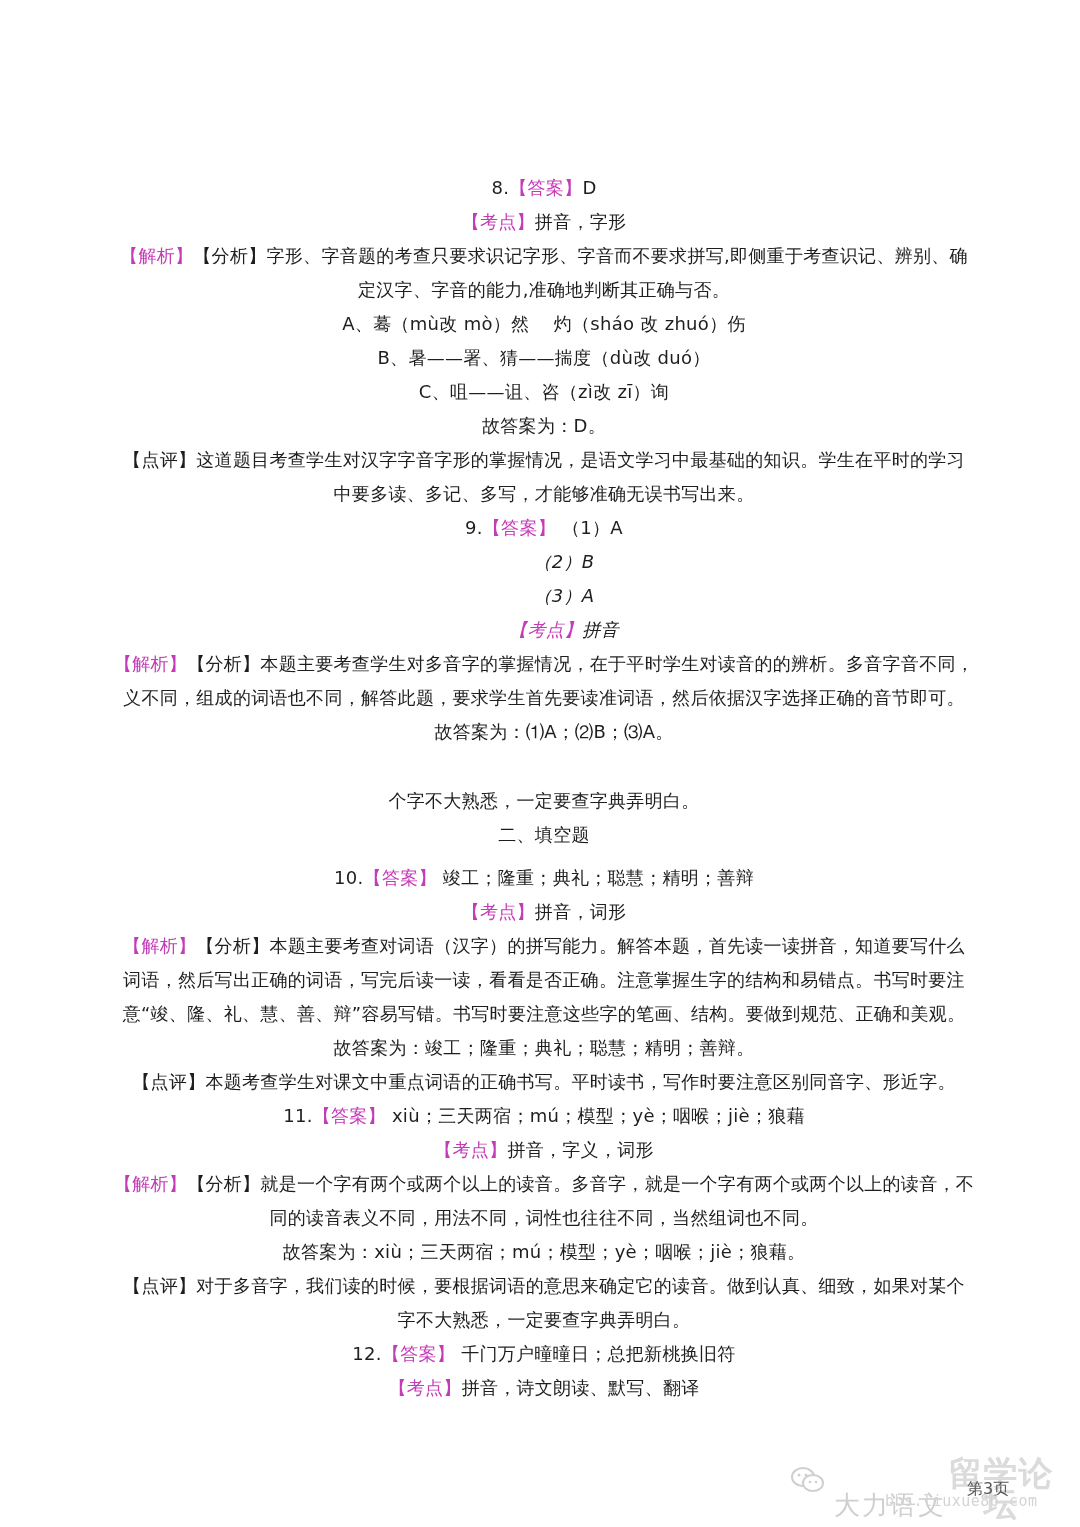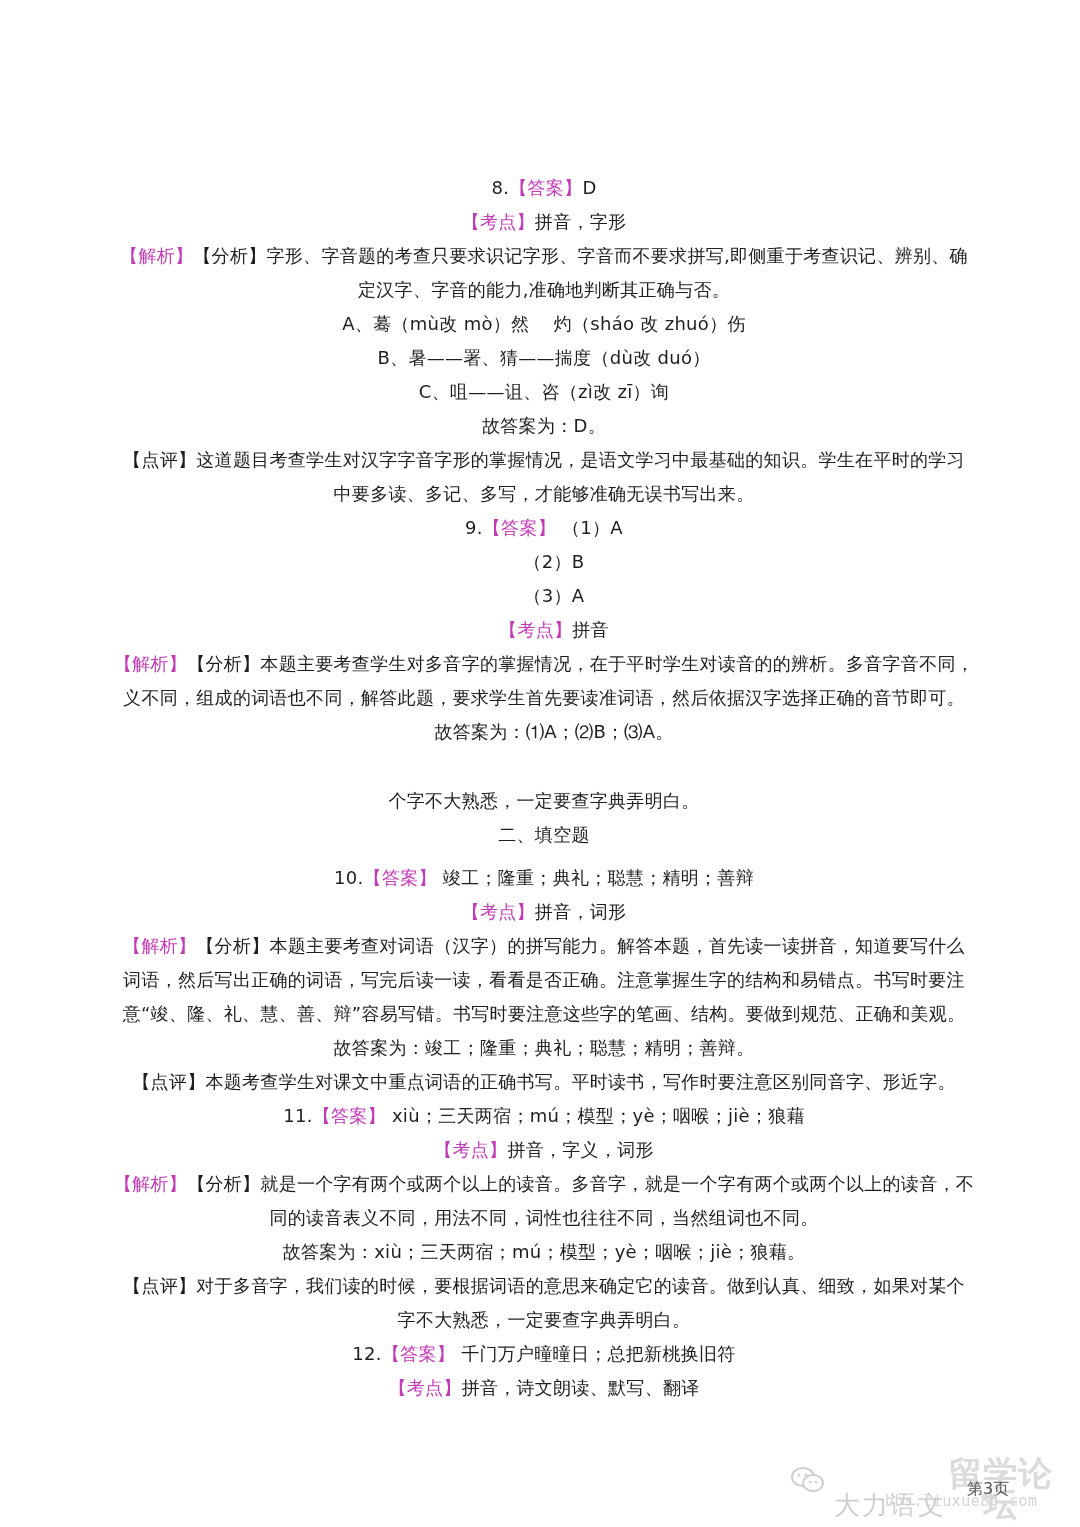--- a/index.html
+++ b/index.html
@@ -9,21 +9,21 @@
     color: #1e1e1e;
   }
   .page { position: absolute; left: 0; top: 0; width: 1080px; height: 1527px; text-align: center; }
   .line {
     position: absolute; left: 104px; width: 880px;
     font-size: 18px; line-height: 24px; white-space: nowrap;
     letter-spacing: 0.3px;
   }
   .tag { color: #c43bb8; }
   .plain-tag { color: #1e1e1e; font-family: Liberation Serif, serif; }
-  .indent1 { left: 114px; }
+  .indent1 { left: 124px; font-style: italic; }
   .indent2 { left: 114px; }
   .watermark {
     position: absolute; left: 790px; top: 1462px; width: 280px; height: 50px;
     color: #c8c8c8; font-size: 26px; line-height: 30px;
   }
   .wm-icon {
     position: absolute; left: 0; top: 4px; width: 36px; height: 28px;
   }
   .wm-text { position: absolute; left: 44px; top: 0; letter-spacing: 2px; color: #cfcfcf; margin-top: 28px; }
   .wm-site {

